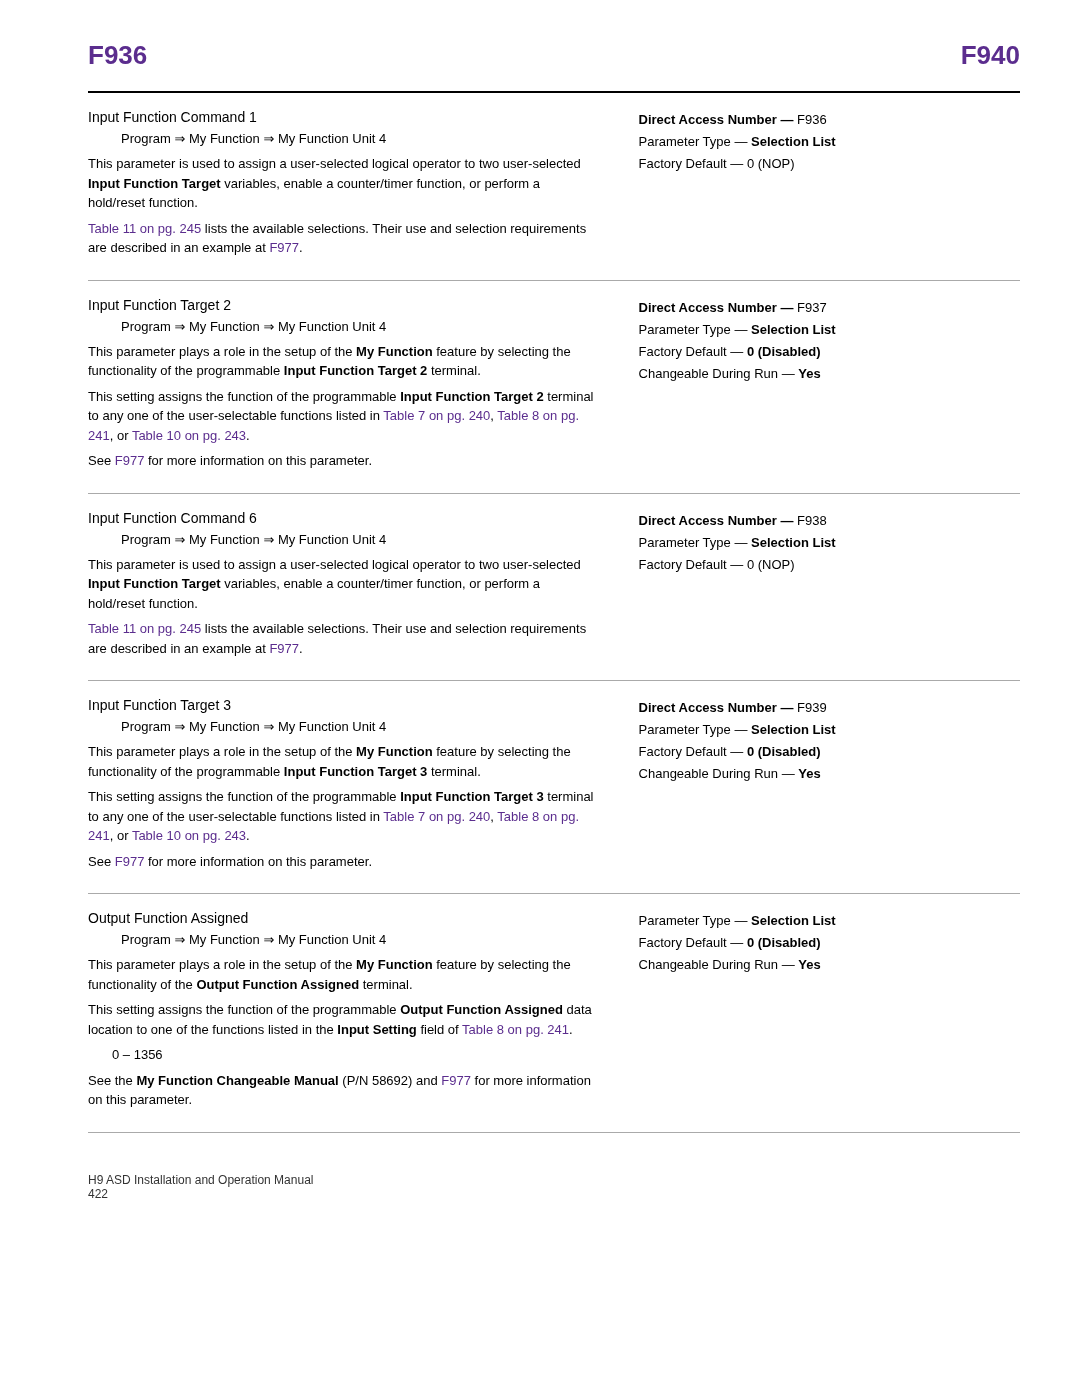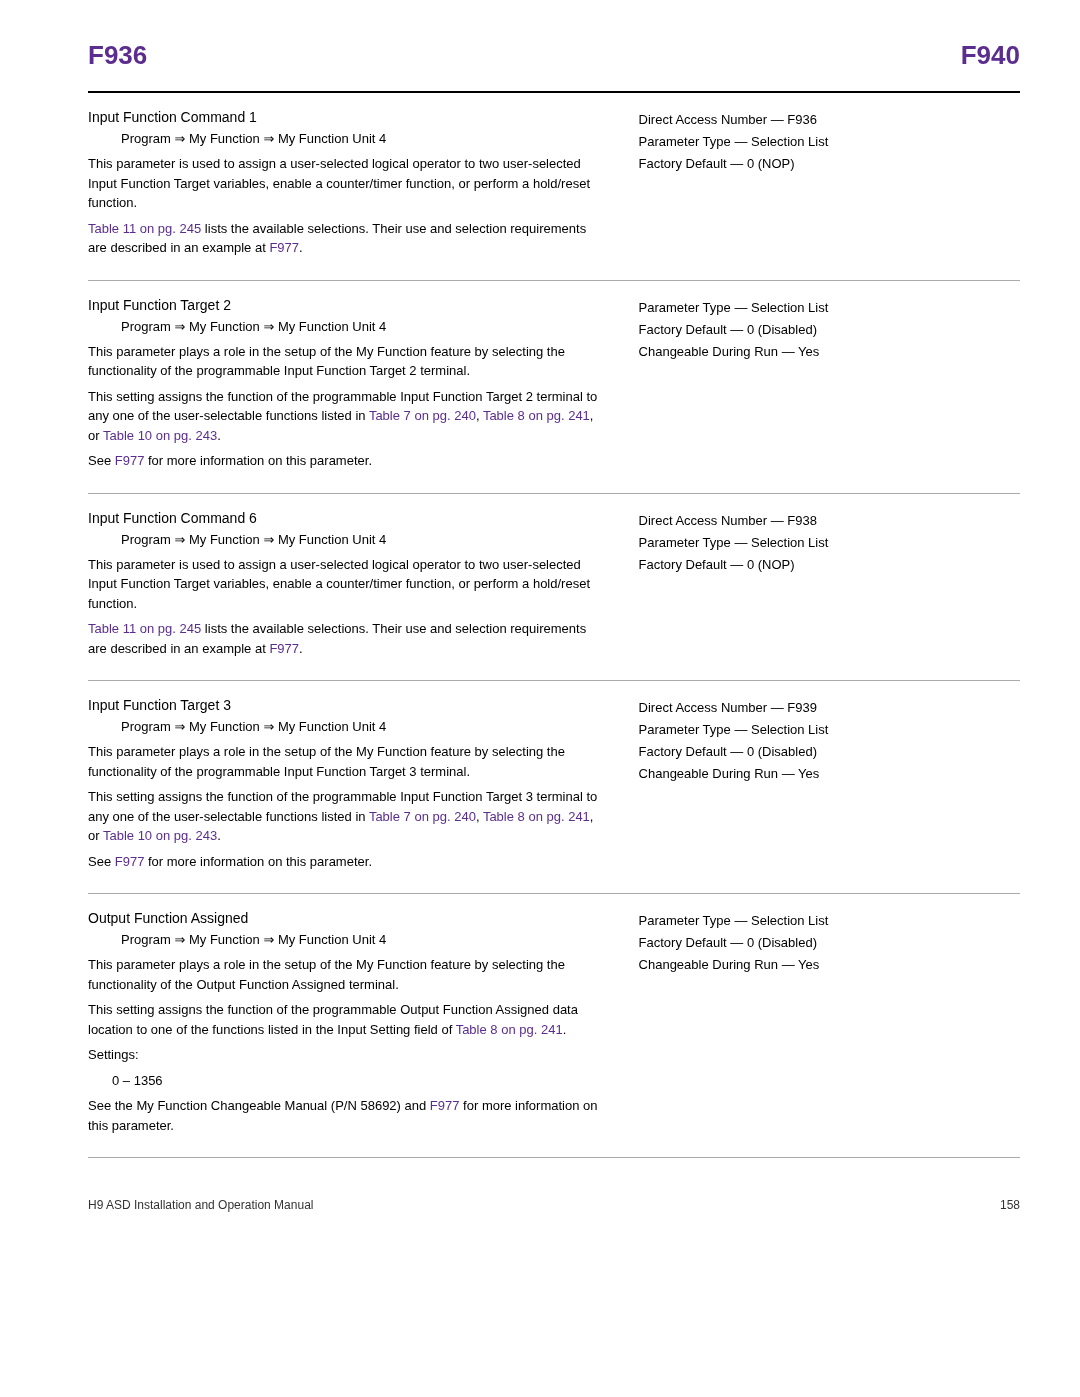--- a/index.html
+++ b/index.html
@@ -66,22 +66,23 @@
     .meta-item {
       font-size: 13px;
       line-height: 1.7;
     }
     .page-footer {
       display: flex;
       justify-content: space-between;
       margin-top: 40px;
       font-size: 12px;
       color: #333;
+      flex-direction: column;
     }
-    b { font-weight: normal; }
+    b { font-weight: bold; }
   </style>
 </head>
 <body>
 <div class="page">
 
   <div class="page-header">
     <span class="page-header-left">F936</span>
     <span class="page-header-right">F940</span>
   </div>
   <div class="top-rule"></div>
@@ -106,20 +107,21 @@
         <div class="section-left">
           <div class="section-title">Input Function Target 2</div>
           <div class="section-path">Program ⇒ My Function ⇒ My Function Unit 4</div>
           <div class="section-body">
             <p>This parameter plays a role in the setup of the <b>My Function</b> feature by selecting the functionality of the programmable <b>Input Function Target 2</b> terminal.</p>
             <p>This setting assigns the function of the programmable <b>Input Function Target 2</b> terminal to any one of the user-selectable functions listed in <span style="color:#5b2d8e;cursor:pointer;">Table 7 on pg. 240</span>, <span style="color:#5b2d8e;cursor:pointer;">Table 8 on pg. 241</span>, or <span style="color:#5b2d8e;cursor:pointer;">Table 10 on pg. 243</span>.</p>
             <p>See <span style="color:#5b2d8e;cursor:pointer;">F977</span> for more information on this parameter.</p>
           </div>
         </div>
         <div class="section-right">
+          <div class="meta-item"><b>Direct Access Number —</b>  F937</div>
           <div class="meta-item">Parameter Type — <b>Selection List</b></div>
           <div class="meta-item">Factory Default — <b>0 (Disabled)</b></div>
           <div class="meta-item">Changeable During Run — <b>Yes</b></div>
         </div>
       </div>
       <div class="section">
         <div class="section-left">
           <div class="section-title">Input Function Command 6</div>
           <div class="section-path">Program ⇒ My Function ⇒ My Function Unit 4</div>
           <div class="section-body">
@@ -150,30 +152,29 @@
           <div class="meta-item">Changeable During Run — <b>Yes</b></div>
         </div>
       </div>
       <div class="section">
         <div class="section-left">
           <div class="section-title">Output Function Assigned</div>
           <div class="section-path">Program ⇒ My Function ⇒ My Function Unit 4</div>
           <div class="section-body">
             <p>This parameter plays a role in the setup of the <b>My Function</b> feature by selecting the functionality of the <b>Output Function Assigned</b> terminal.</p>
             <p>This setting assigns the function of the programmable <b>Output Function Assigned</b> data location to one of the functions listed in the <b>Input Setting</b> field of <span style="color:#5b2d8e;cursor:pointer;">Table 8 on pg. 241</span>.</p>
-            <p>Settings:</p>
             <p style="margin-left: 24px;">0 – 1356</p>
             <p>See the <b>My Function Changeable Manual</b> (P/N 58692) and <span style="color:#5b2d8e;cursor:pointer;">F977</span> for more information on this parameter.</p>
           </div>
         </div>
         <div class="section-right">
           <div class="meta-item">Parameter Type — <b>Selection List</b></div>
           <div class="meta-item">Factory Default — <b>0 (Disabled)</b></div>
           <div class="meta-item">Changeable During Run — <b>Yes</b></div>
         </div>
       </div>
     </div>
 
   <div class="page-footer">
     <span>H9 ASD Installation and Operation Manual</span>
-    <span>158</span>
+    <span>422</span>
   </div>
 </div>
 
 </body></html>

